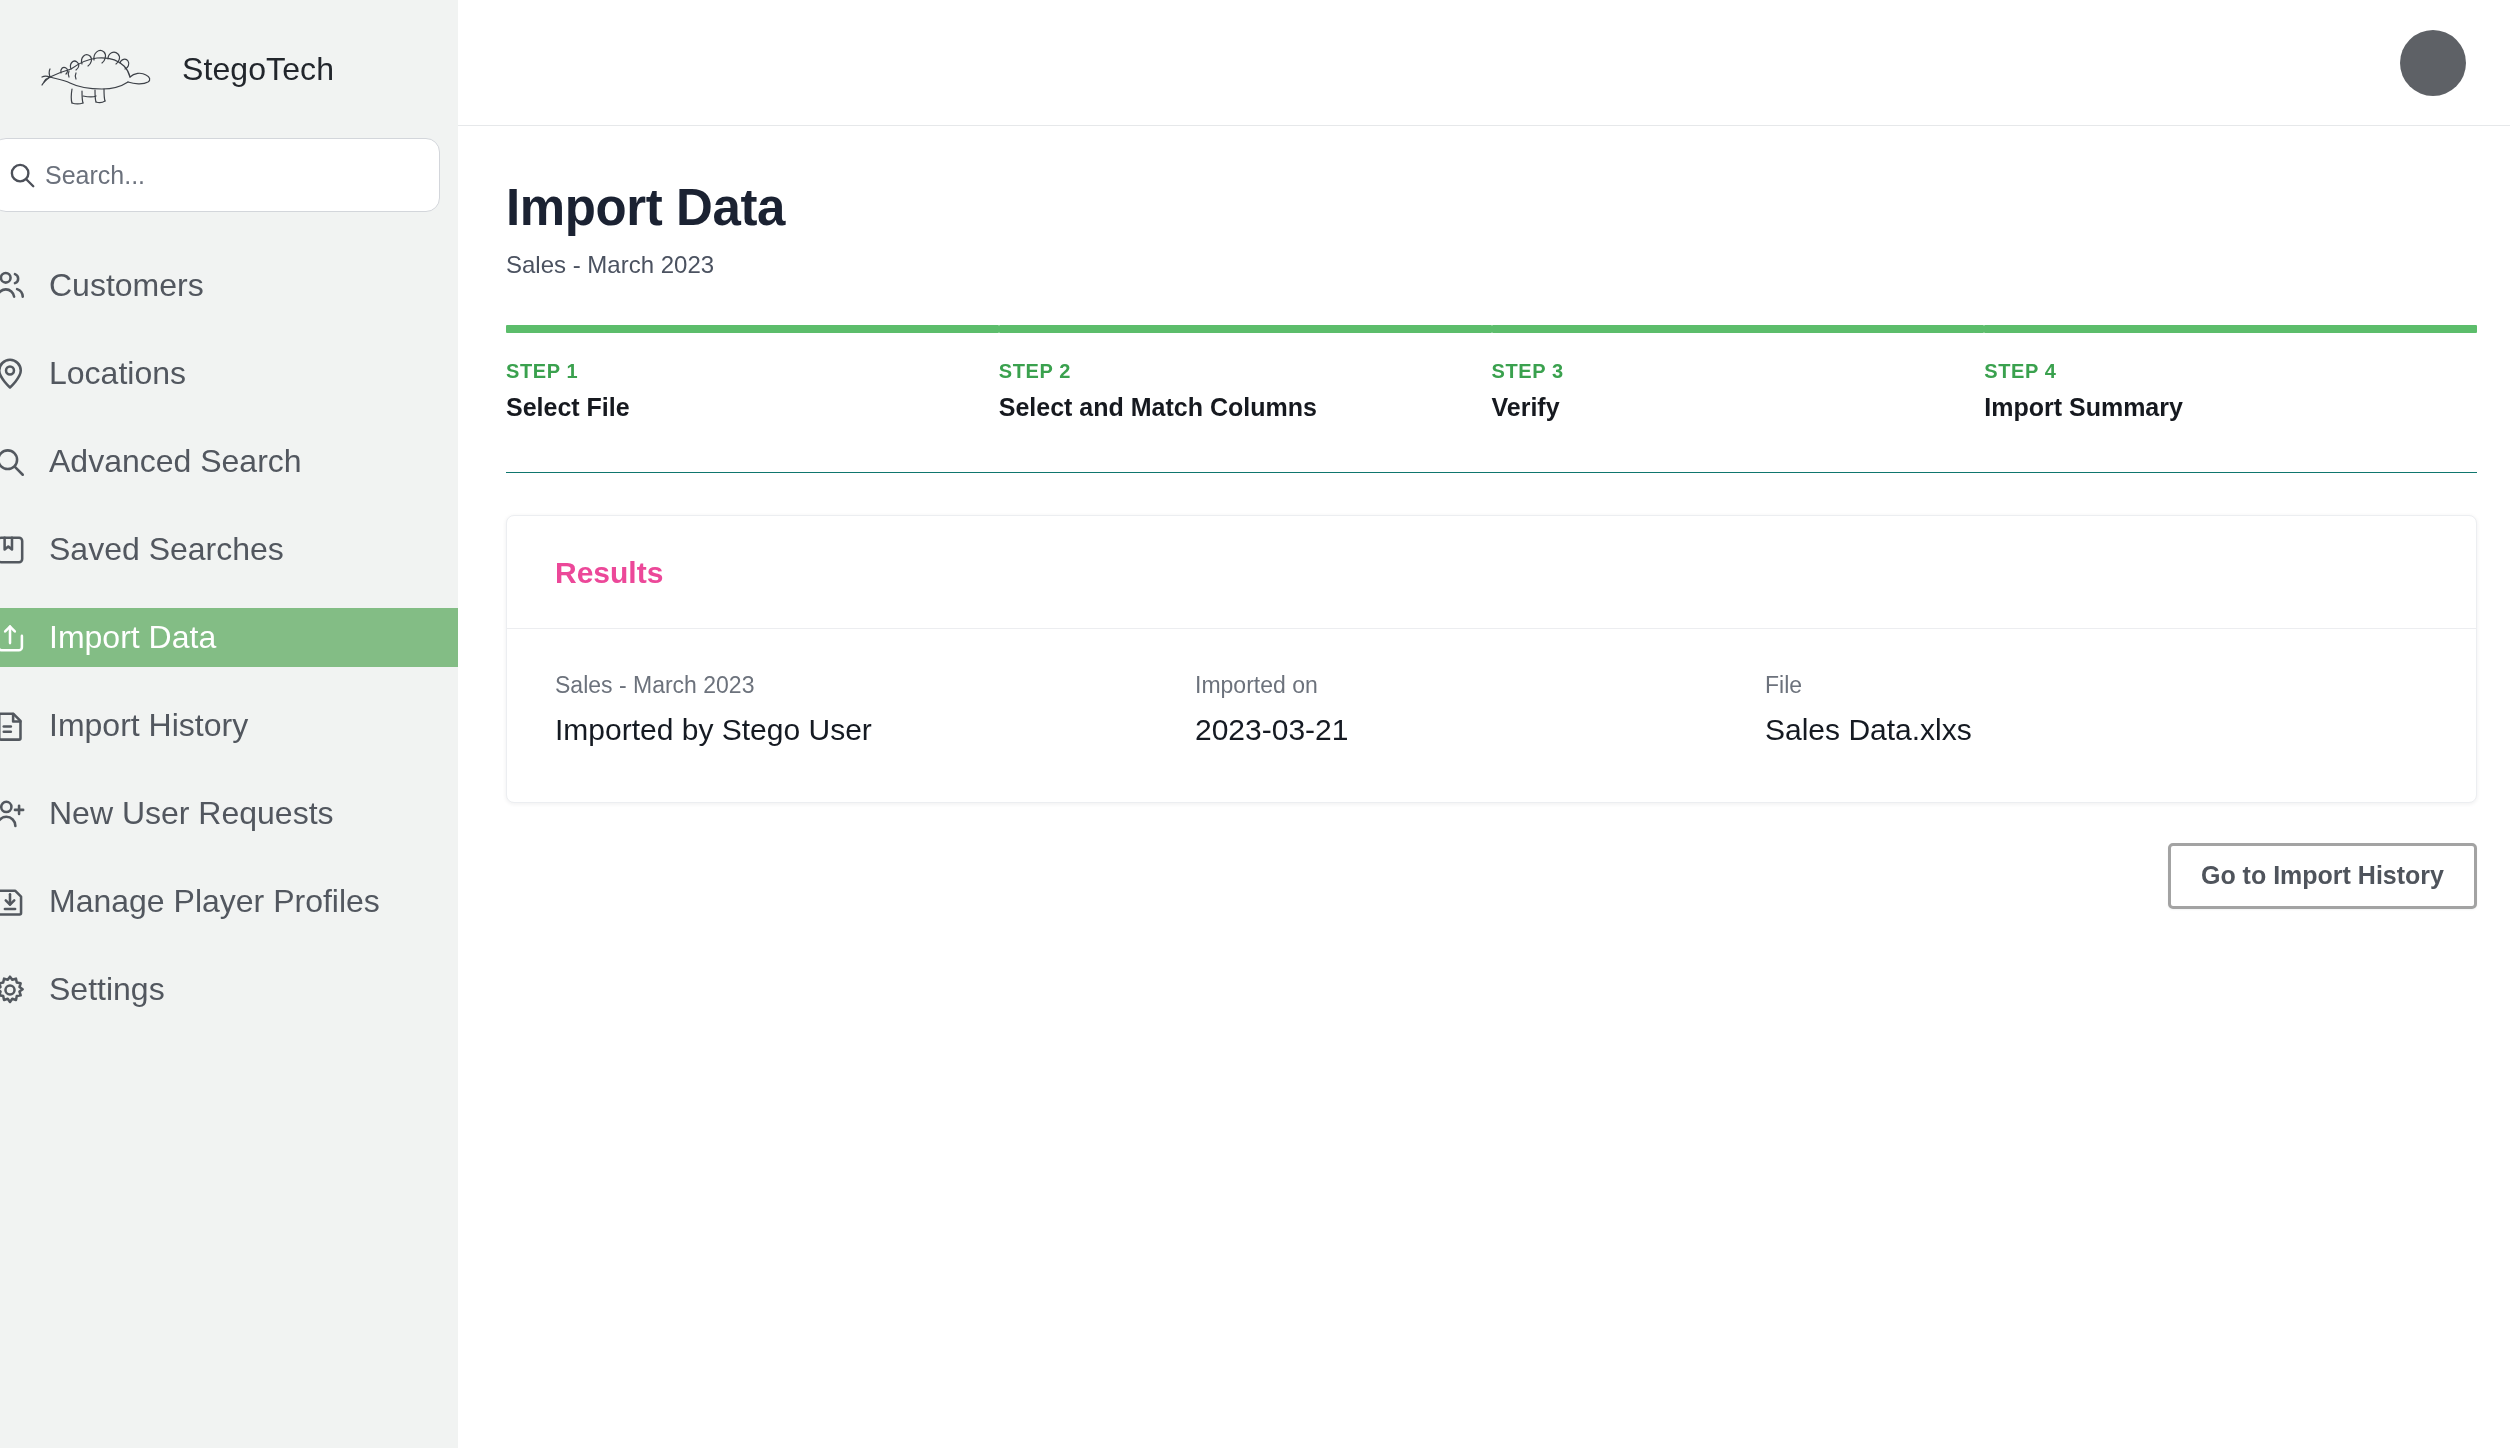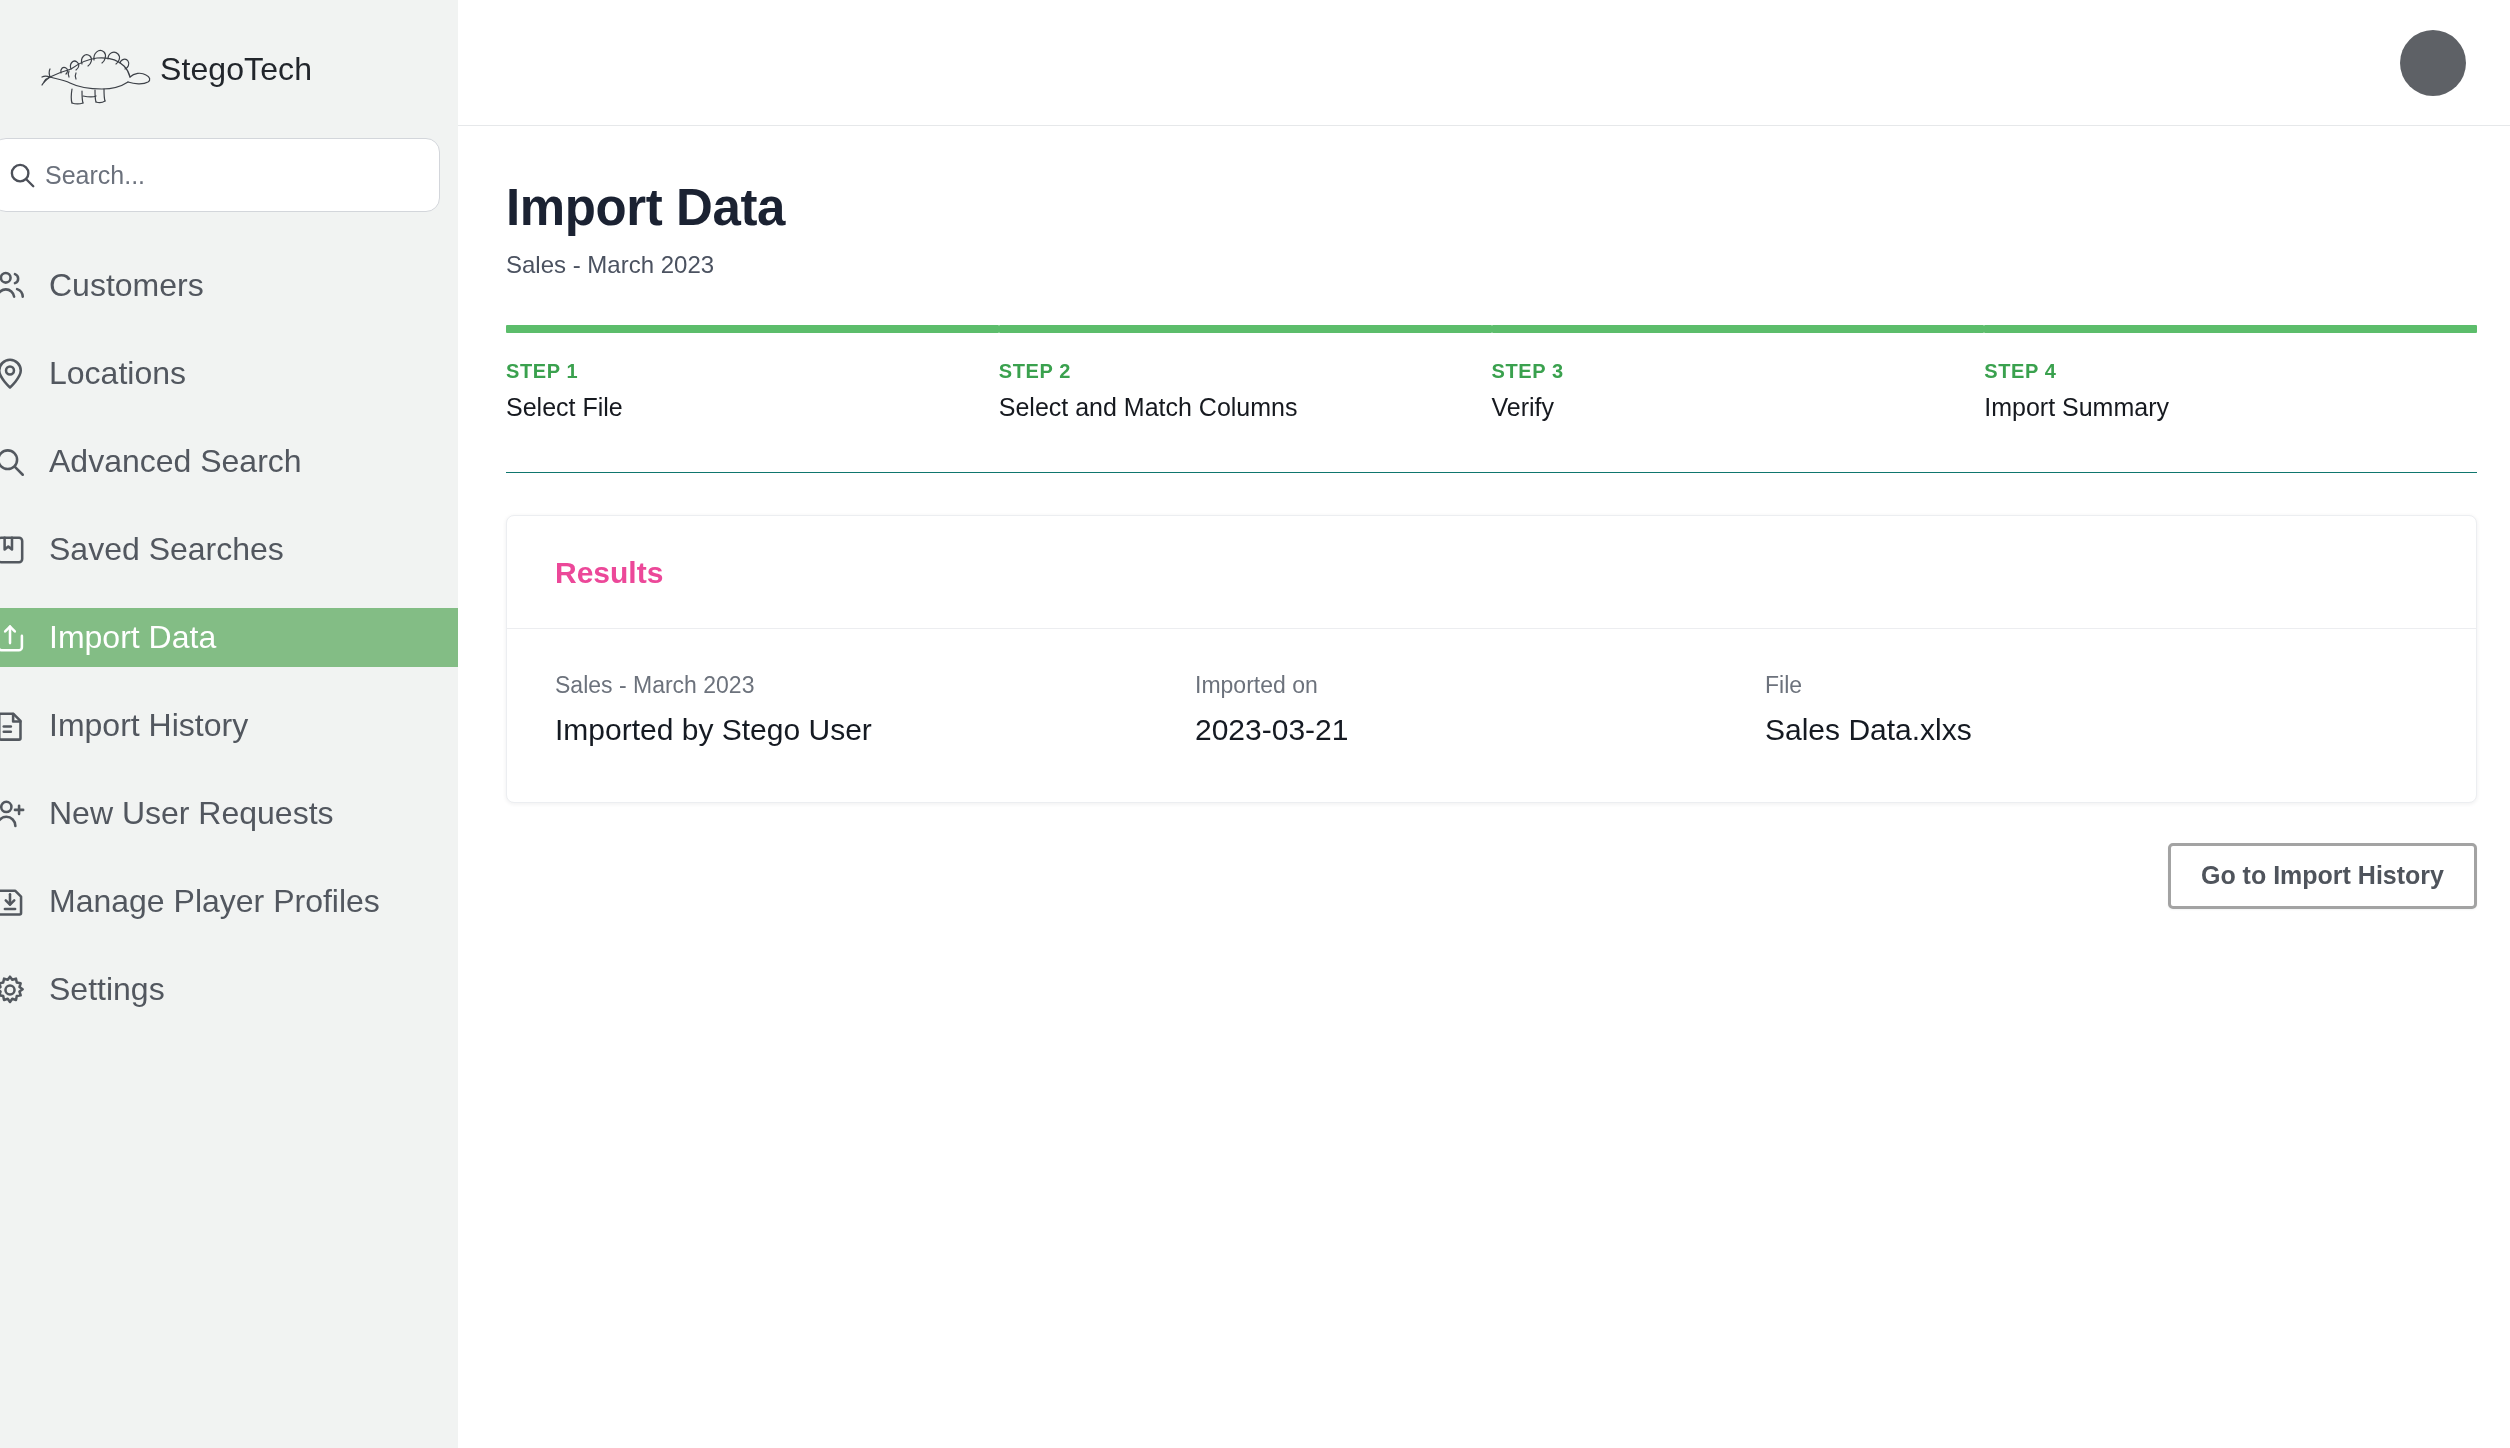--- a/index.html
+++ b/index.html
@@ -33,20 +33,21 @@
     flex: 0 0 458px;
     position: relative;
     z-index: 5;
   }
 
   .brand {
     height: 138px;
     display: flex;
     align-items: center;
     padding-left: 38px;
+    gap: 22px;
   }
 
   .brand-logo {
     width: 122px;
     height: 72px;
     flex: 0 0 122px;
     display: block;
   }
 
   .brand-name {
@@ -212,21 +213,21 @@
     margin-top: 27px;
     font-size: 20px;
     font-weight: 700;
     letter-spacing: 0.6px;
     color: #3aa14e;
   }
 
   .step-name {
     margin-top: 10px;
     font-size: 25px;
-    font-weight: 400;
+    font-weight: 700;
     color: #16191f;
     white-space: nowrap;
   }
 
   
   .card {
     margin-top: 42px;
     background: #ffffff;
     border: 1px solid #eceef1;
     border-radius: 8px;

